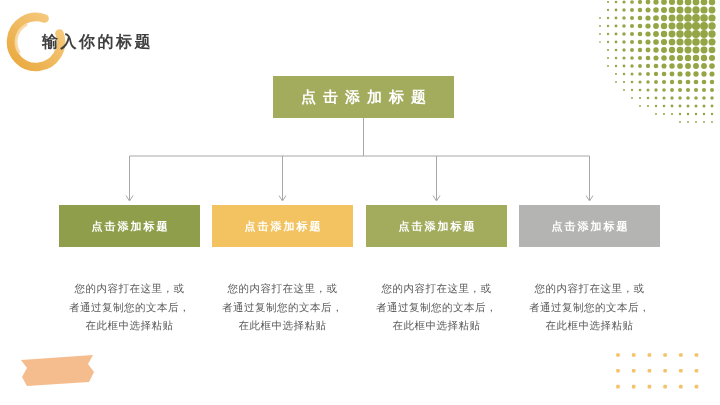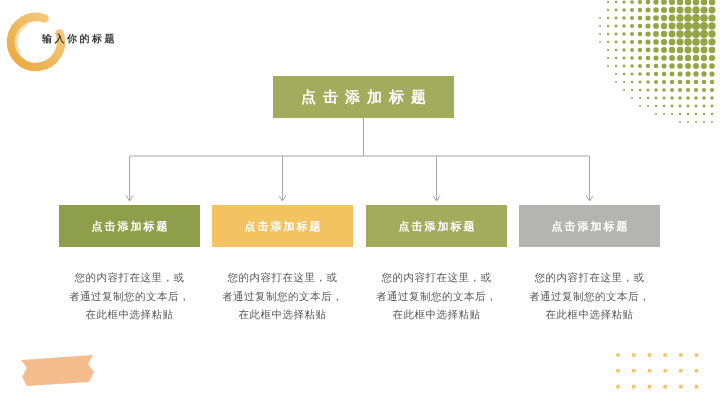--- a/index.html
+++ b/index.html
@@ -1,38 +1,38 @@
 <!DOCTYPE html>
 <html><head>
 <meta charset="utf-8">
 <style>
   html,body{margin:0;padding:0;background:#ffffff;}
   .slide{
     position:relative;width:720px;height:405px;background:#ffffff;overflow:hidden;
     font-family:"Liberation Sans","DejaVu Sans",sans-serif;
   }
   .slide-title{
-    position:absolute;left:42px;top:32px;font-size:10px;font-weight:600;
+    position:absolute;left:42px;top:32px;font-size:16px;font-weight:600;
     letter-spacing:2.5px;color:#3f3f3f;white-space:nowrap;
   }
   .brush{position:absolute;left:5px;top:3px;}
   .halftone{position:absolute;right:0;top:0;}
   .root-box{
     position:absolute;left:273px;top:76px;width:181px;height:42px;
     background:#a3ab5d;color:#ffffff;font-size:15px;font-weight:700;
     letter-spacing:7px;text-indent:7px;text-align:center;line-height:42px;white-space:nowrap;
   }
   .connectors{position:absolute;left:0;top:0;pointer-events:none;}
   .col{position:absolute;top:205px;width:141px;}
   .node-box{
     width:141px;height:42px;color:#ffffff;font-size:11px;font-weight:700;
     letter-spacing:2px;text-indent:2px;text-align:center;line-height:42px;white-space:nowrap;
   }
   .node-body{
-    margin:21px 0 0 0;width:141px;text-align:center;font-size:10.5px;
+    margin:32px 0 0 0;width:141px;text-align:center;font-size:10.5px;
     line-height:18.5px;color:#595959;letter-spacing:0.5px;white-space:pre-line;
   }
   .tape{position:absolute;left:10px;top:348px;}
   .corner-dots{position:absolute;left:608px;top:346px;}
 </style>
 </head>
 <body>
 
 <div class="slide">
 

